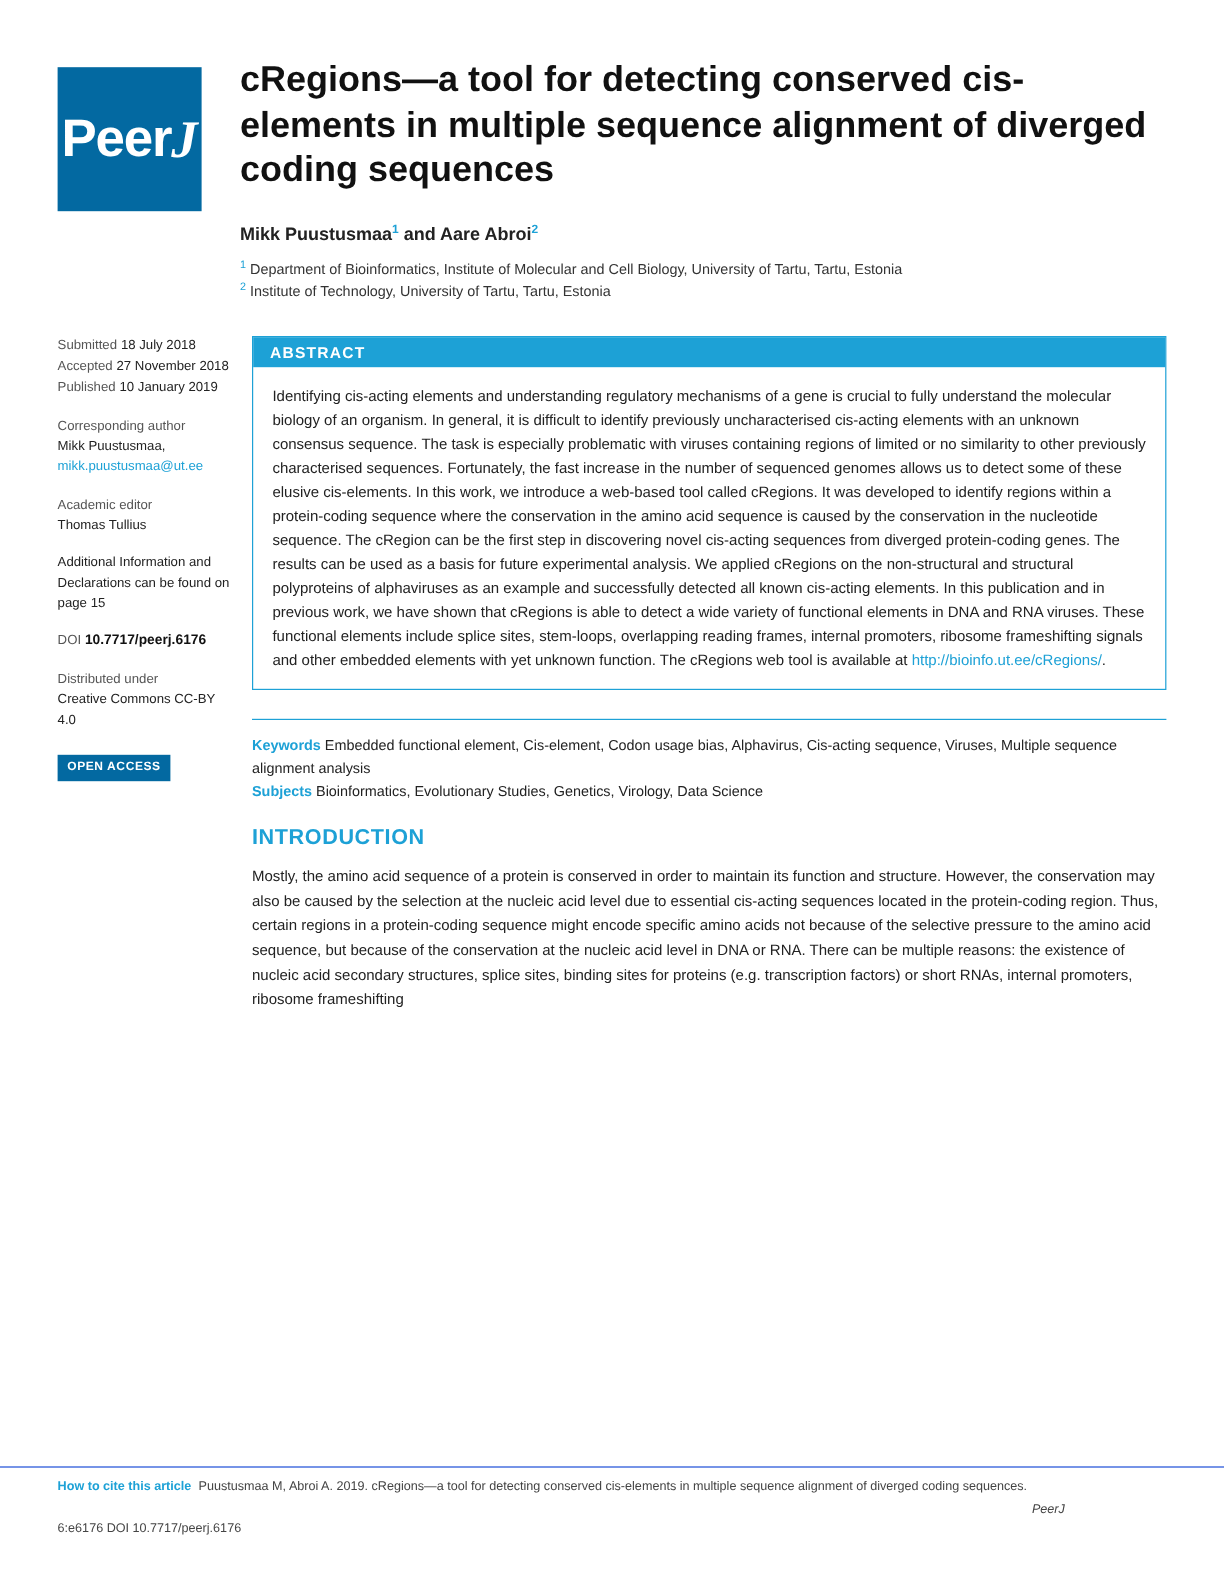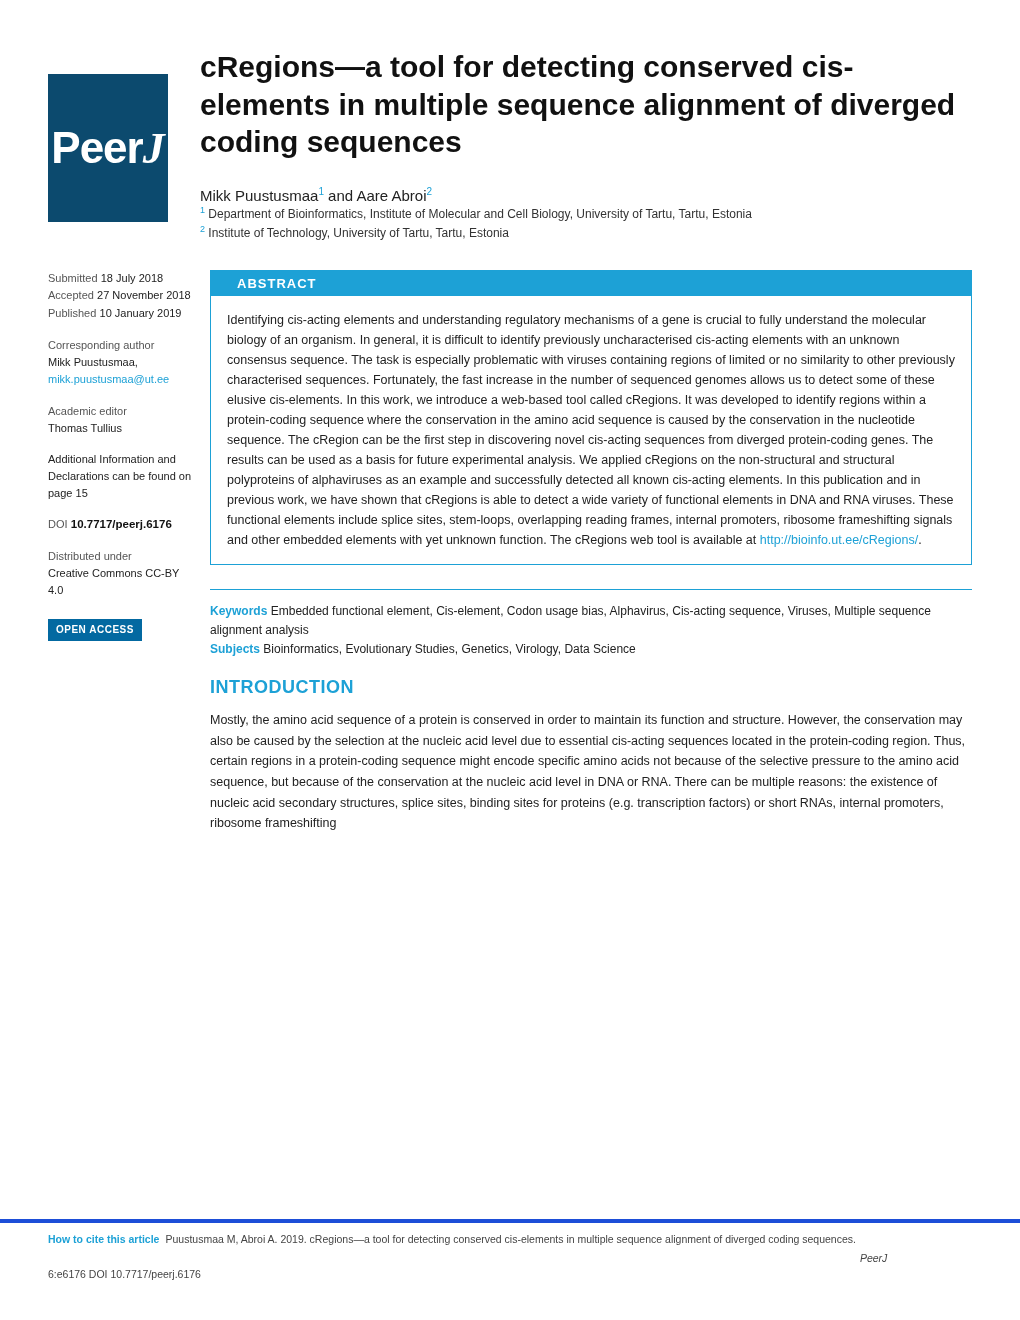--- a/index.html
+++ b/index.html
@@ -22,27 +22,27 @@
     }
     .top-section {
       display: flex;
       flex-direction: row;
       padding: 0 48px 0 48px;
       gap: 32px;
       align-items: flex-start;
     }
     .logo-box {
       width: 120px;
-      height: 148px;
-      background: #0c4a6e;
+      height: 120px;
+      background: #0369a1;
       flex-shrink: 0;
       display: flex;
       align-items: center;
       justify-content: center;
-      margin-top: 26px;
+      margin-top: 8px;
     }
     .logo-text {
       color: #fff;
       font-size: 44px;
       font-weight: bold;
       font-family: Arial, sans-serif;
       letter-spacing: -1px;
     }
     .logo-j {
       color: #fff;
@@ -58,21 +58,23 @@
       font-size: 30px;
       font-weight: bold;
       color: #111;
       line-height: 1.25;
       margin-bottom: 25px;
       font-family: Arial, Helvetica, sans-serif;
     }
     .authors {
       font-size: 15px;
       color: #222;
-      font-family: Arial, sans-serif;
+      margin-bottom: 10px;
+      font-family: Arial, sans-serif;
+      font-weight: bold;
     }
     .author-sup {
       font-size: 10px;
       vertical-align: super;
       color: #1da1d6;
     }
     .affiliations {
       font-size: 12px;
       color: #333;
       line-height: 1.5;
@@ -141,21 +143,21 @@
       border: 1.5px solid #1da1d6;
       margin-bottom: 24px;
     }
     .abstract-header {
       background: #1da1d6;
       color: #fff;
       font-family: Arial, sans-serif;
       font-size: 13px;
       font-weight: bold;
       letter-spacing: 1px;
-      padding: 5px 26px;
+      padding: 5px 14px;
     }
     .abstract-body {
       padding: 14px 16px 14px 16px;
       font-size: 12.5px;
       line-height: 1.6;
       color: #222;
       font-family: Arial, sans-serif;
     }
     .abstract-link {
       color: #1da1d6;
@@ -184,21 +186,21 @@
       margin-bottom: 12px;
       letter-spacing: 0.5px;
     }
     .intro-text {
       font-family: Arial, sans-serif;
       font-size: 12.5px;
       line-height: 1.65;
       color: #222;
     }
     .footer-bar {
-      border-top: 4px solid #1d4ed8;
+      border-top: 1px solid #1d4ed8;
       margin-top: 40px;
       padding: 10px 48px 0 48px;
       font-family: Arial, sans-serif;
       font-size: 10.5px;
       color: #444;
       display: flex;
       flex-direction: row;
       align-items: flex-start;
       gap: 4px;
       flex-wrap: wrap;

